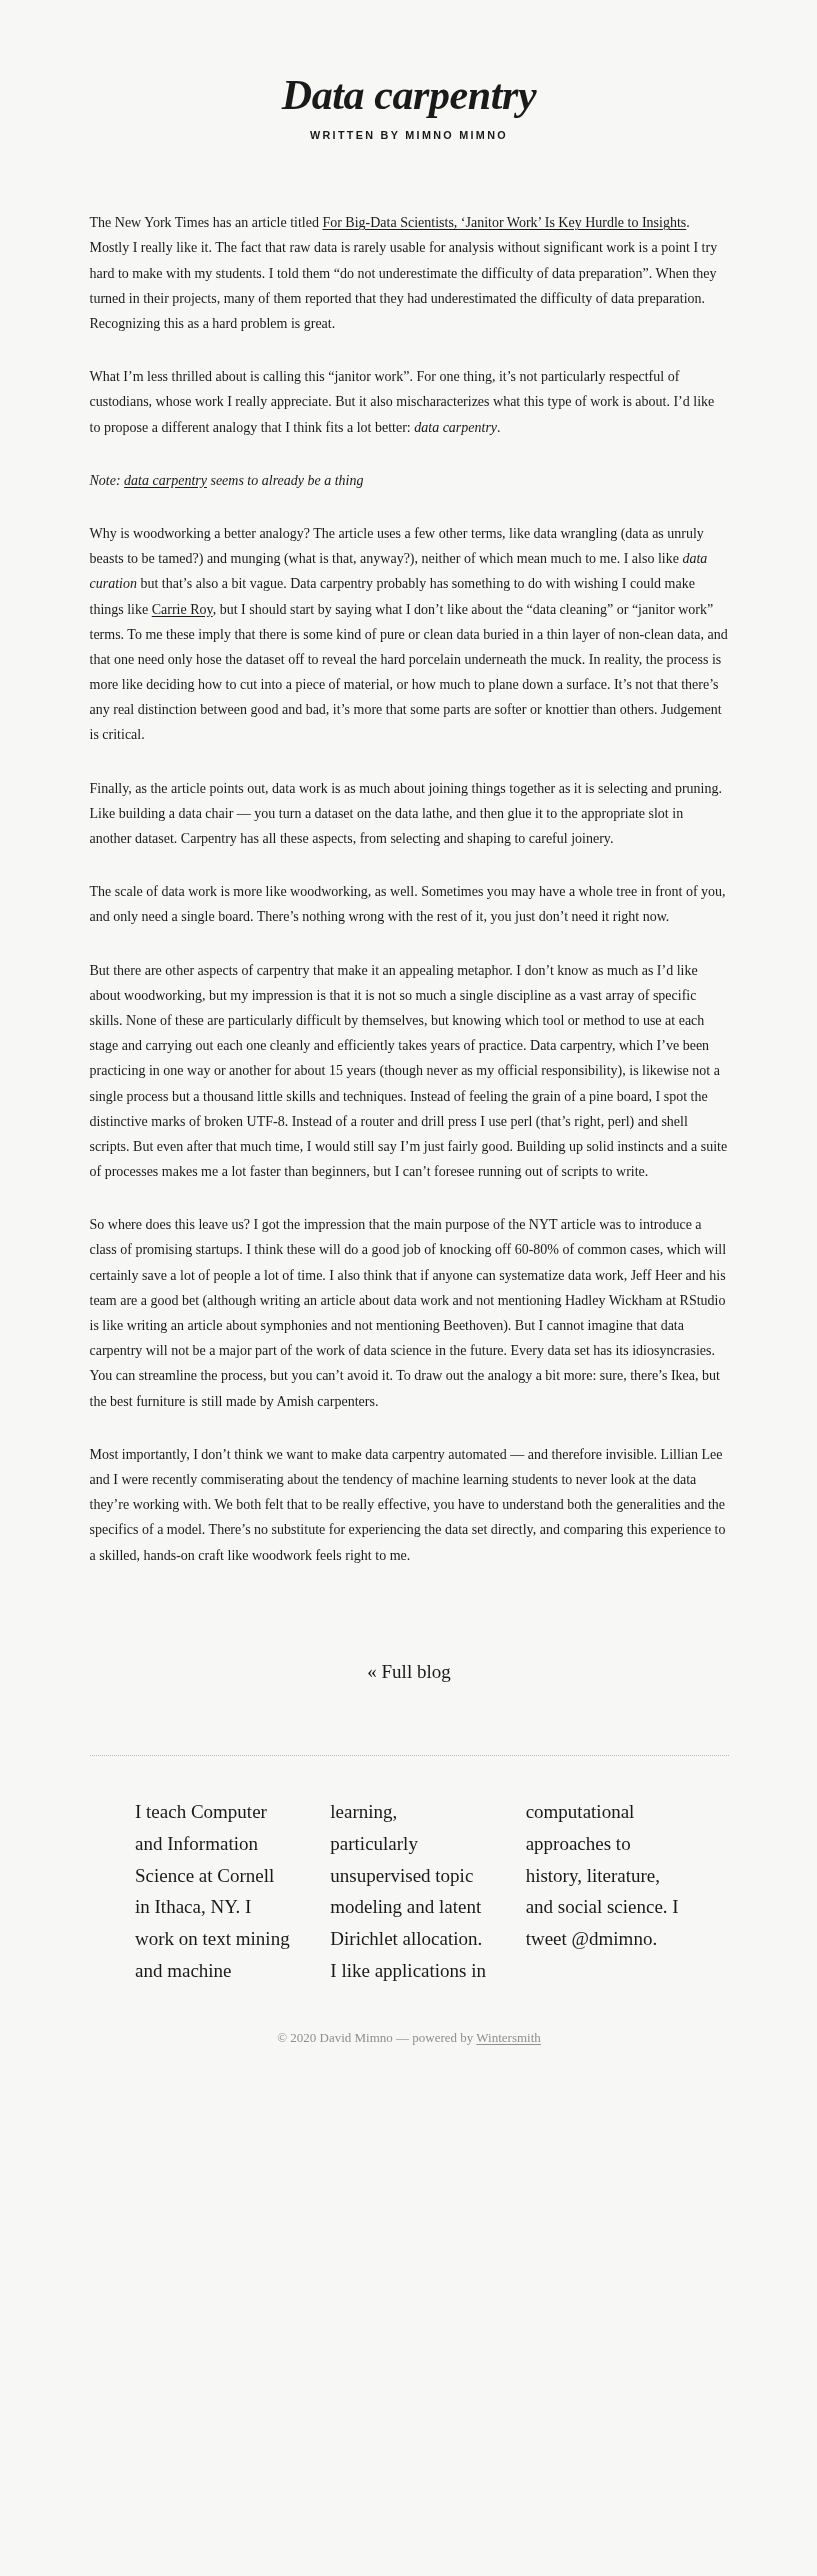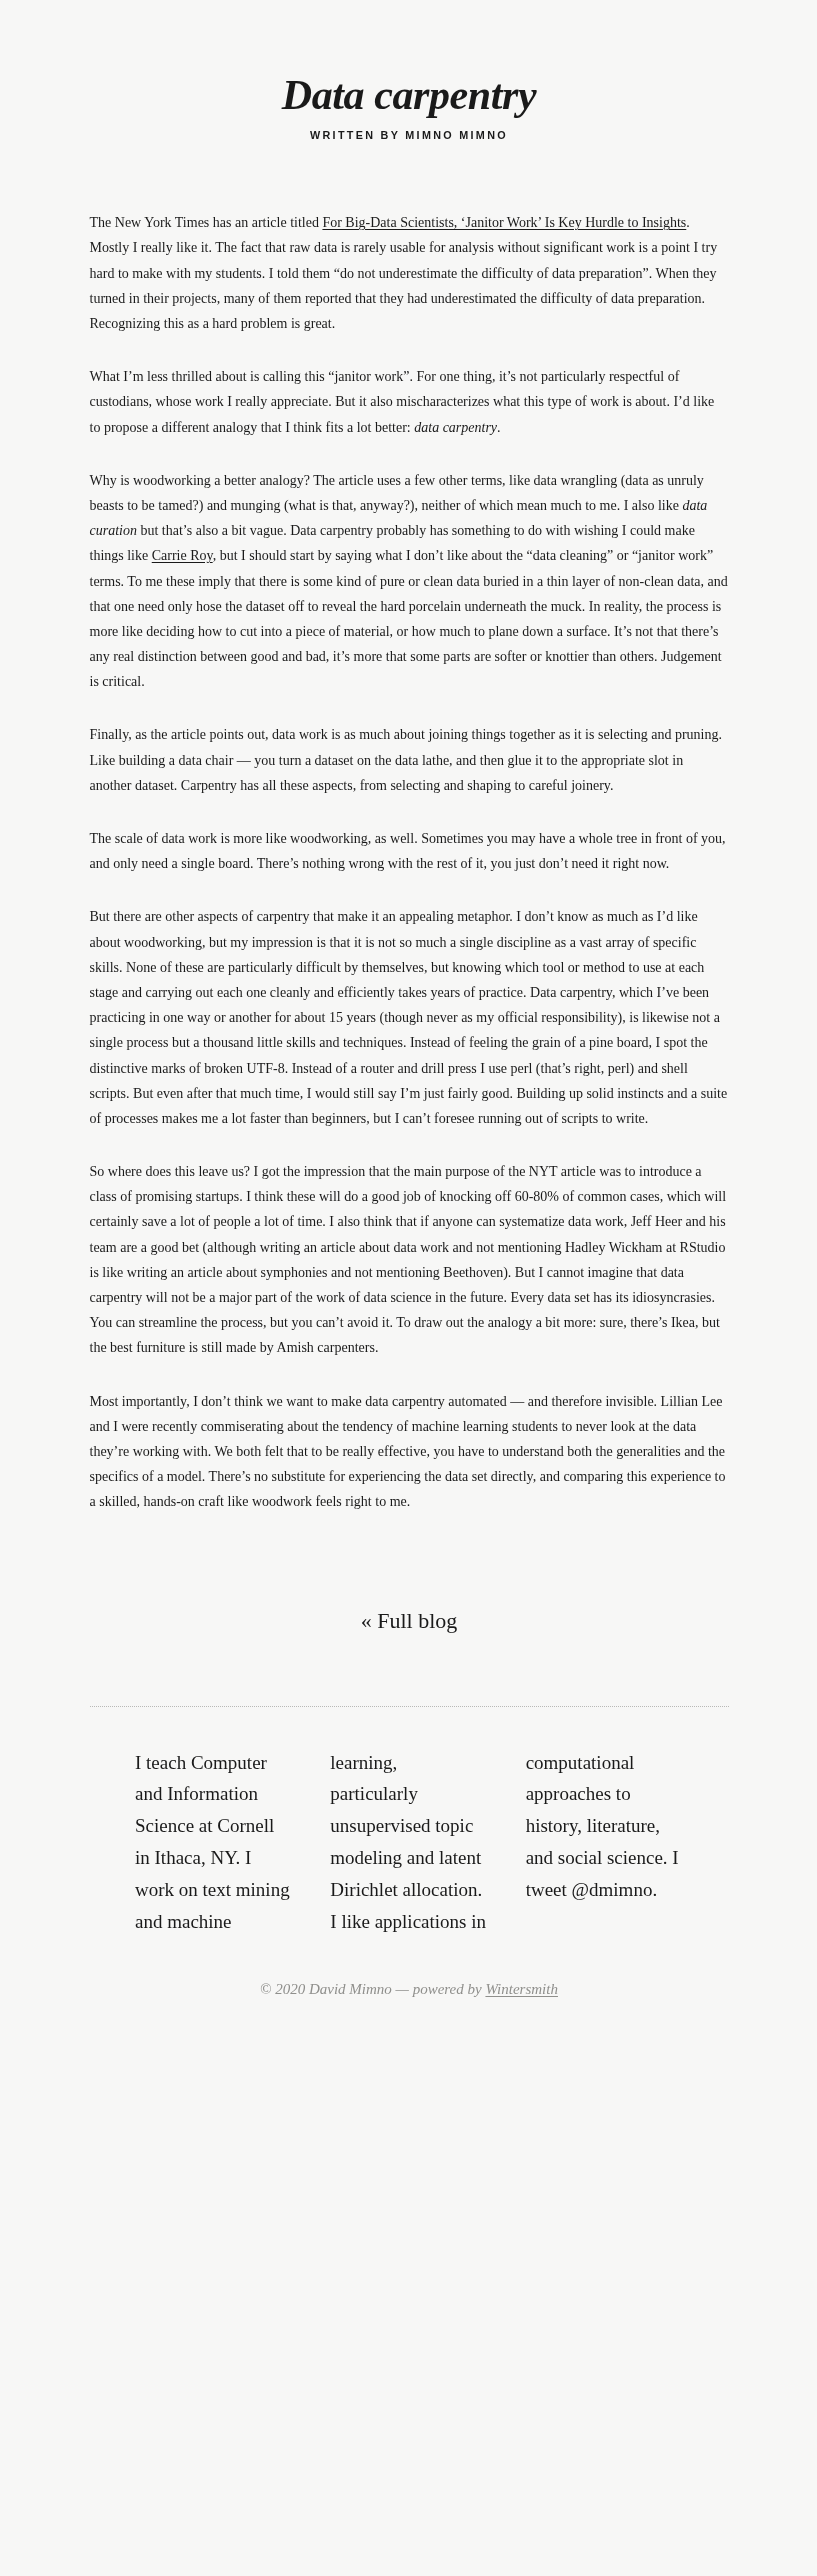--- a/index.html
+++ b/index.html
@@ -23,50 +23,51 @@
   }
 
   .article { margin-top:40px; padding-top:0.9px; font-size:14px; line-height:1.8; }
   .article p { margin:28px 0; }
   .article p.note { font-style:italic; }
   .article em { font-style:italic; }
   a.inline-link { color:inherit; text-decoration:underline; text-underline-offset:1.8px; }
 
   .full-blog {
     display:block; text-align:center; margin-top:93px;
-    font-size:22px; color:inherit; text-decoration:none;
+    font-size:19px; color:inherit; text-decoration:none;
   }
 
   .divider { border:none; border-top:0.9px dotted #b9b9b7; margin-top:72px; }
 
   .bio {
     margin:40px auto 0; width:548px;
     column-count:3; column-gap:38px;
     font-size:19px; line-height:1.68;
   }
 
   .copyright {
     margin-top:43px; padding-bottom:52px; text-align:center;
-    font-style:italic; font-size:15px; color:#8f8f8c;
+    font-size:13px; color:#8f8f8c;
   }
   .copyright a.inline-link { color:inherit; }
 </style>
 </head>
 <body>
 
 <div class="content">
 
   <header class="site-header">
     <h1 class="page-title">Data carpentry</h1>
     <div class="byline">WRITTEN BY MIMNO MIMNO</div>
   </header>
 
   <div class="article">
     <p><span>The New York Times has an article titled </span><a href="#" class="inline-link">For Big-Data Scientists, ‘Janitor Work’ Is Key Hurdle to Insights</a><span>. Mostly I really like it. The fact that raw data is rarely usable for analysis without significant work is a point I try hard to make with my students. I told them “do not underestimate the difficulty of data preparation”. When they turned in their projects, many of them reported that they had underestimated the difficulty of data preparation. Recognizing this as a hard problem is great.</span></p>
     <p><span>What I’m less thrilled about is calling this “janitor work”. For one thing, it’s not particularly respectful of custodians, whose work I really appreciate. But it also mischaracterizes what this type of work is about. I’d like to propose a different analogy that I think fits a lot better: </span><em>data carpentry</em><span>.</span></p>
+    <p class="note"><span>Note: </span><a href="#" class="inline-link">data carpentry</a><span> seems to already be a thing</span></p>
     <p><span>Why is woodworking a better analogy? The article uses a few other terms, like data wrangling (data as unruly beasts to be tamed?) and munging (what is that, anyway?), neither of which mean much to me. I also like </span><em>data curation</em><span> but that’s also a bit vague. Data carpentry probably has something to do with wishing I could make things like </span><a href="#" class="inline-link">Carrie Roy</a><span>, but I should start by saying what I don’t like about the “data cleaning” or “janitor work” terms. To me these imply that there is some kind of pure or clean data buried in a thin layer of non-clean data, and that one need only hose the dataset off to reveal the hard porcelain underneath the muck. In reality, the process is more like deciding how to cut into a piece of material, or how much to plane down a surface. It’s not that there’s any real distinction between good and bad, it’s more that some parts are softer or knottier than others. Judgement is critical.</span></p>
     <p><span>Finally, as the article points out, data work is as much about joining things together as it is selecting and pruning. Like building a data chair — you turn a dataset on the data lathe, and then glue it to the appropriate slot in another dataset. Carpentry has all these aspects, from selecting and shaping to careful joinery.</span></p>
     <p><span>The scale of data work is more like woodworking, as well. Sometimes you may have a whole tree in front of you, and only need a single board. There’s nothing wrong with the rest of it, you just don’t need it right now.</span></p>
     <p><span>But there are other aspects of carpentry that make it an appealing metaphor. I don’t know as much as I’d like about woodworking, but my impression is that it is not so much a single discipline as a vast array of specific skills. None of these are particularly difficult by themselves, but knowing which tool or method to use at each stage and carrying out each one cleanly and efficiently takes years of practice. Data carpentry, which I’ve been practicing in one way or another for about 15 years (though never as my official responsibility), is likewise not a single process but a thousand little skills and techniques. Instead of feeling the grain of a pine board, I spot the distinctive marks of broken UTF-8. Instead of a router and drill press I use perl (that’s right, perl) and shell scripts. But even after that much time, I would still say I’m just fairly good. Building up solid instincts and a suite of processes makes me a lot faster than beginners, but I can’t foresee running out of scripts to write.</span></p>
     <p><span>So where does this leave us? I got the impression that the main purpose of the NYT article was to introduce a class of promising startups. I think these will do a good job of knocking off 60-80% of common cases, which will certainly save a lot of people a lot of time. I also think that if anyone can systematize data work, Jeff Heer and his team are a good bet (although writing an article about data work and not mentioning Hadley Wickham at RStudio is like writing an article about symphonies and not mentioning Beethoven). But I cannot imagine that data carpentry will not be a major part of the work of data science in the future. Every data set has its idiosyncrasies. You can streamline the process, but you can’t avoid it. To draw out the analogy a bit more: sure, there’s Ikea, but the best furniture is still made by Amish carpenters.</span></p>
     <p><span>Most importantly, I don’t think we want to make data carpentry automated — and therefore invisible. Lillian Lee and I were recently commiserating about the tendency of machine learning students to never look at the data they’re working with. We both felt that to be really effective, you have to understand both the generalities and the specifics of a model. There’s no substitute for experiencing the data set directly, and comparing this experience to a skilled, hands-on craft like woodwork feels right to me.</span></p>
   </div>
 
   <a href="#" class="full-blog">« Full blog</a>
 

